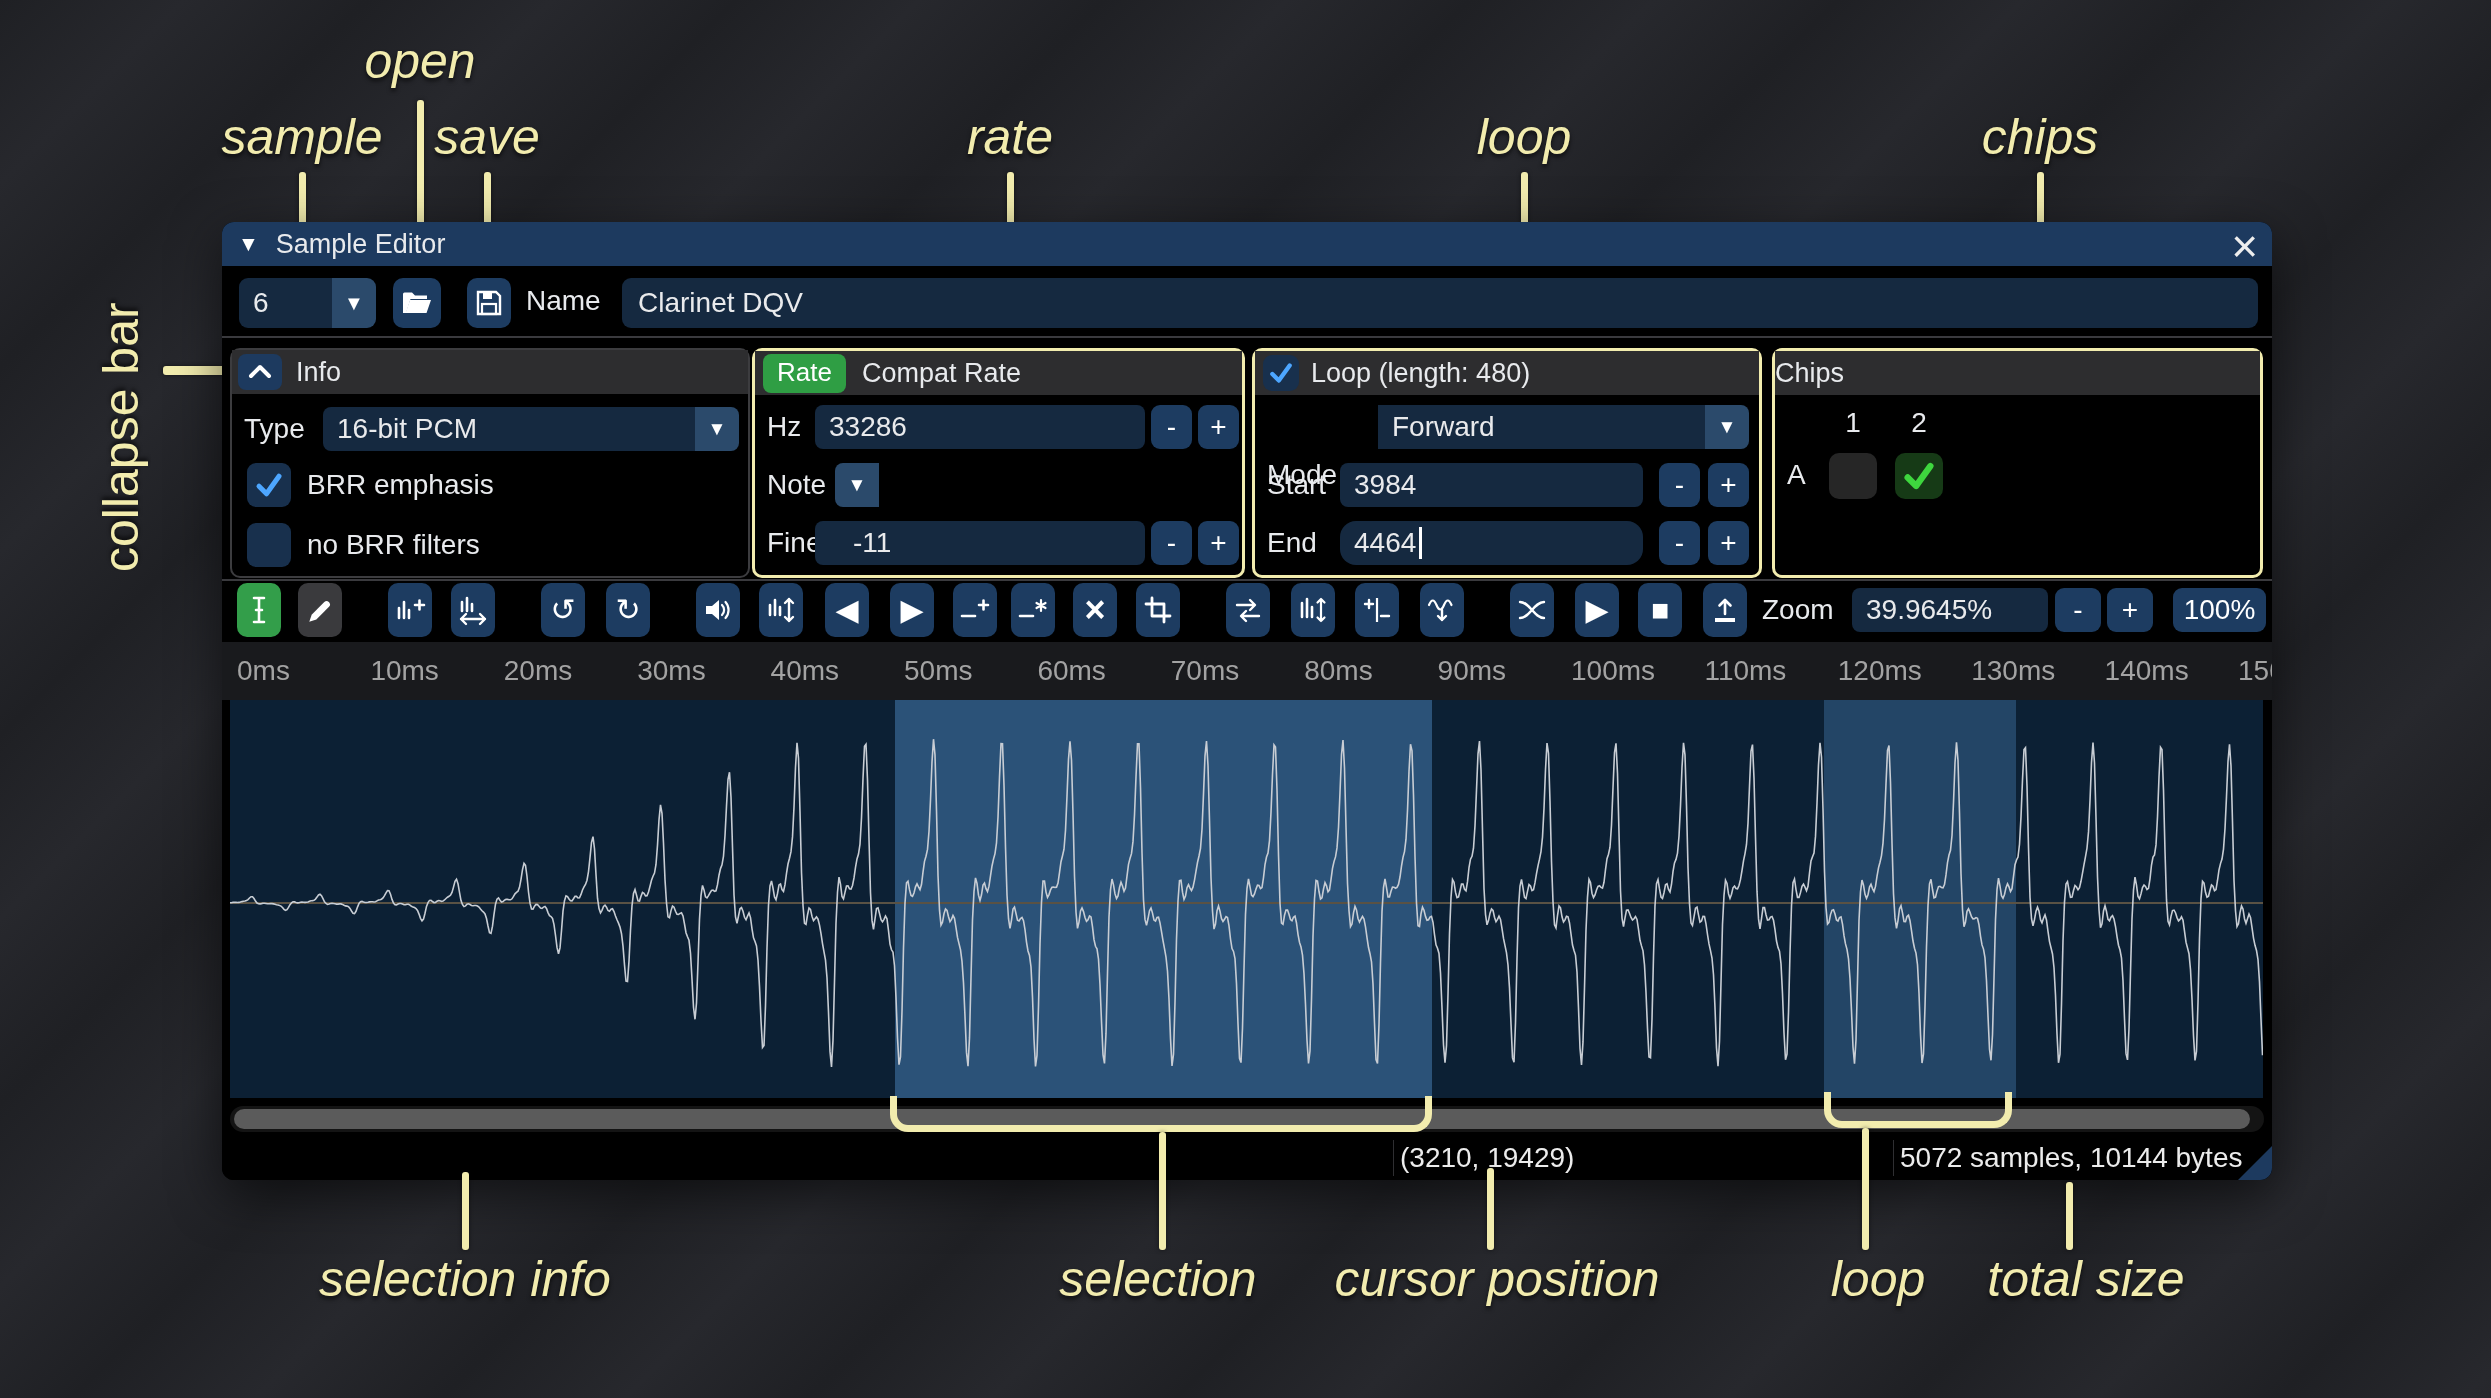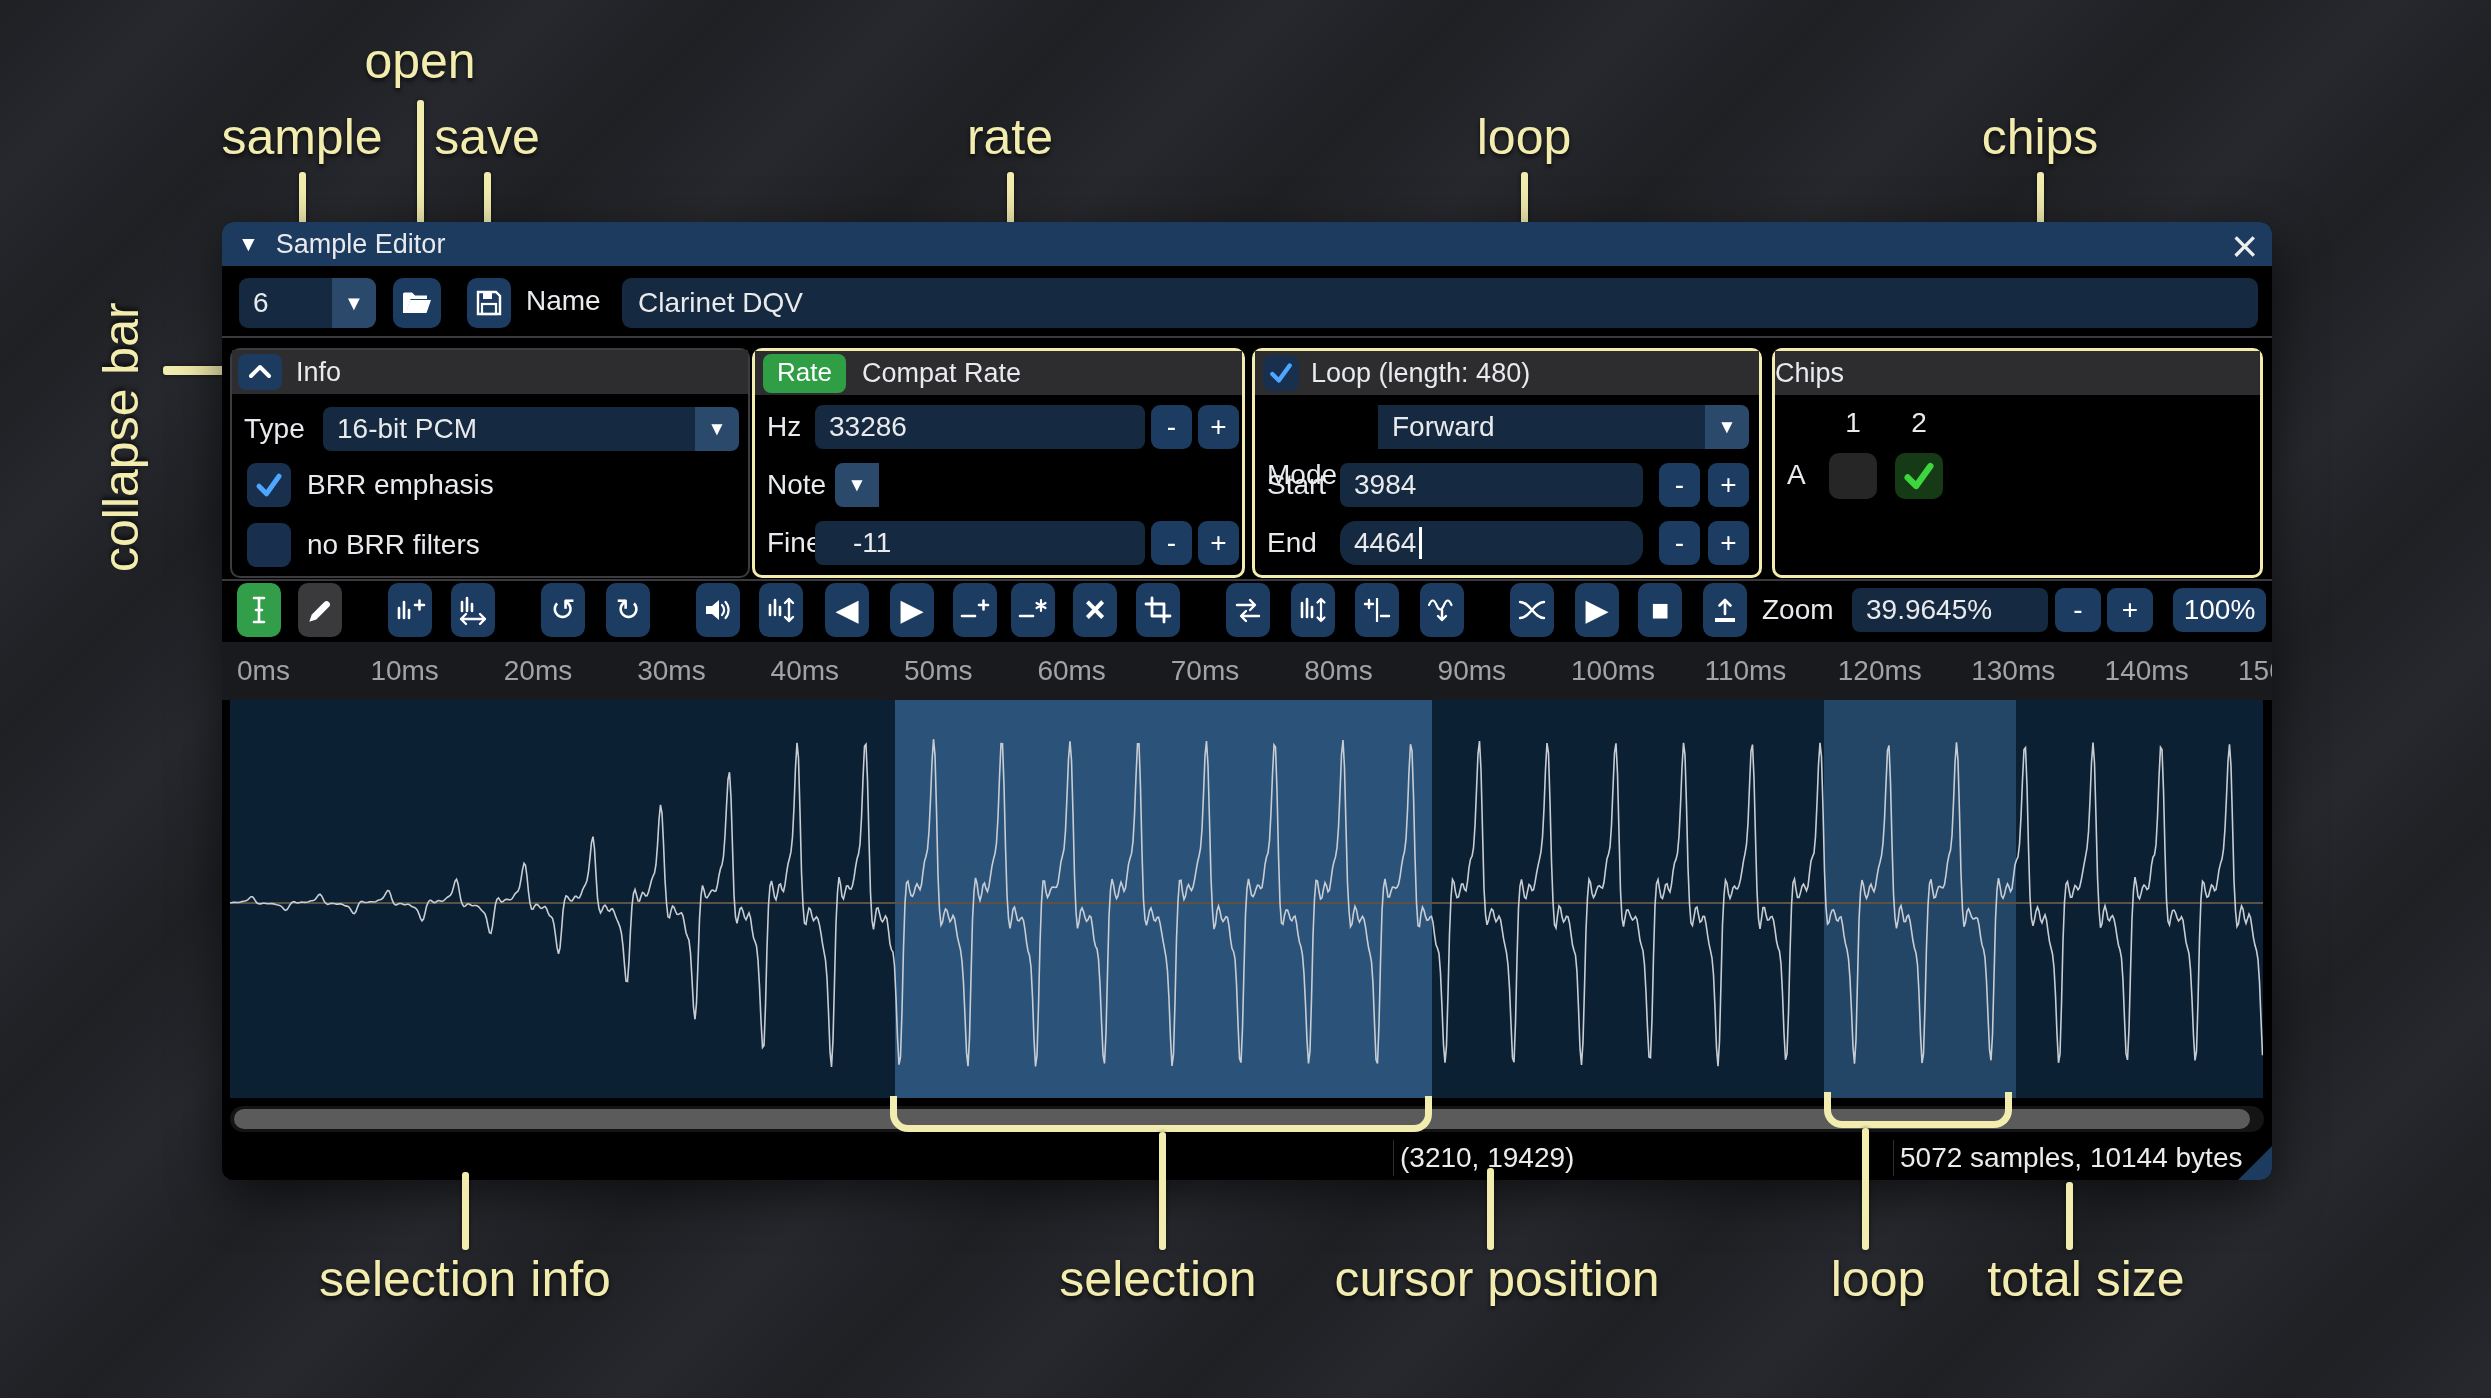--- a/index.html
+++ b/index.html
@@ -11,21 +11,21 @@
     position:relative;
   }
   #canvas {
     position:absolute; left:0; top:0; width:2491px; height:1398px;
     background:repeating-linear-gradient(135deg,#1f2024 0px,#27282d 130px,#1f2024 260px);
   }
 
   
   .ann {
     position:absolute; color:#f2ecae; font-size:50px; line-height:1.1;
-    text-shadow:0 3px 4px rgba(0,0,0,.65); white-space:nowrap; transform:translateX(-50%);
+    text-shadow:0 3px 4px rgba(0,0,0,.65); white-space:nowrap; transform:translateX(-50%);font-style:italic;
   }
   .ann-v {
     position:absolute; color:#f2ecae; font-size:50px;
     writing-mode:vertical-rl; transform:rotate(180deg);
     text-shadow:3px 0 4px rgba(0,0,0,.65); white-space:nowrap;
   }
   .ann-line { position:absolute; width:7px; background:#f2ecae; border-radius:3px; box-shadow:0 0 4px rgba(0,0,0,.5); }
   .ann-hline { position:absolute; height:9px; background:#f2ecae; border-radius:3px; box-shadow:0 0 4px rgba(0,0,0,.5); }
   .ann-bracket {
     position:absolute; height:36px;

